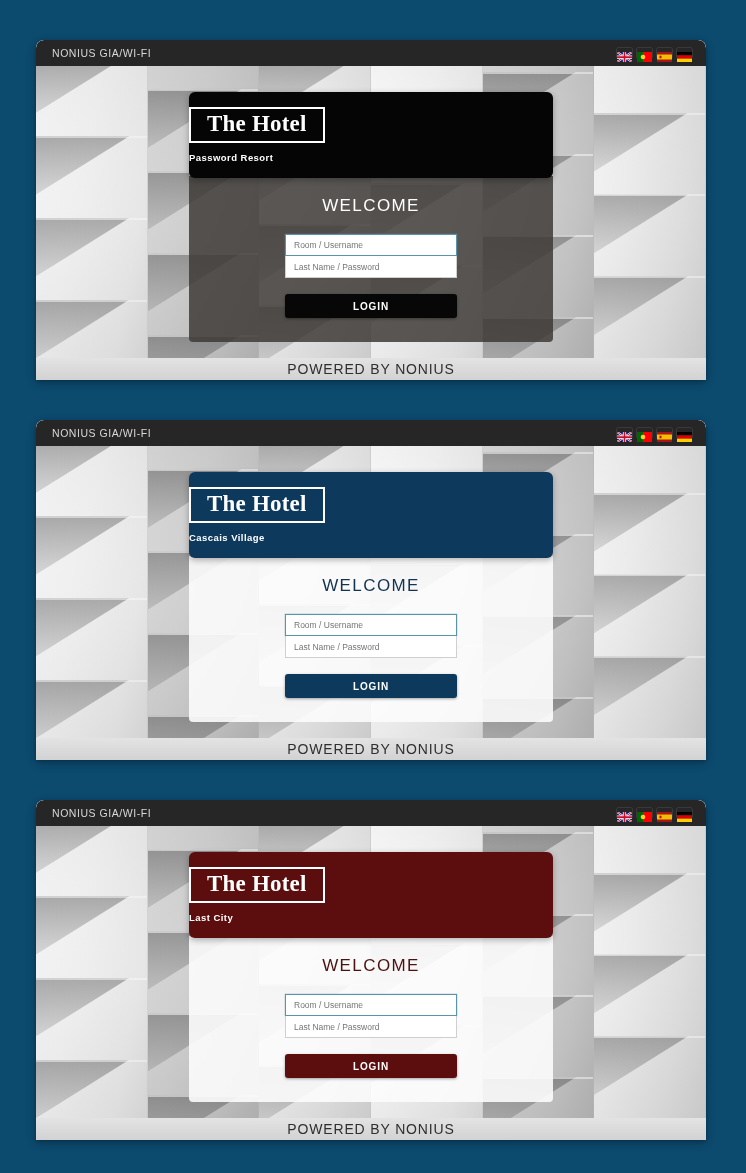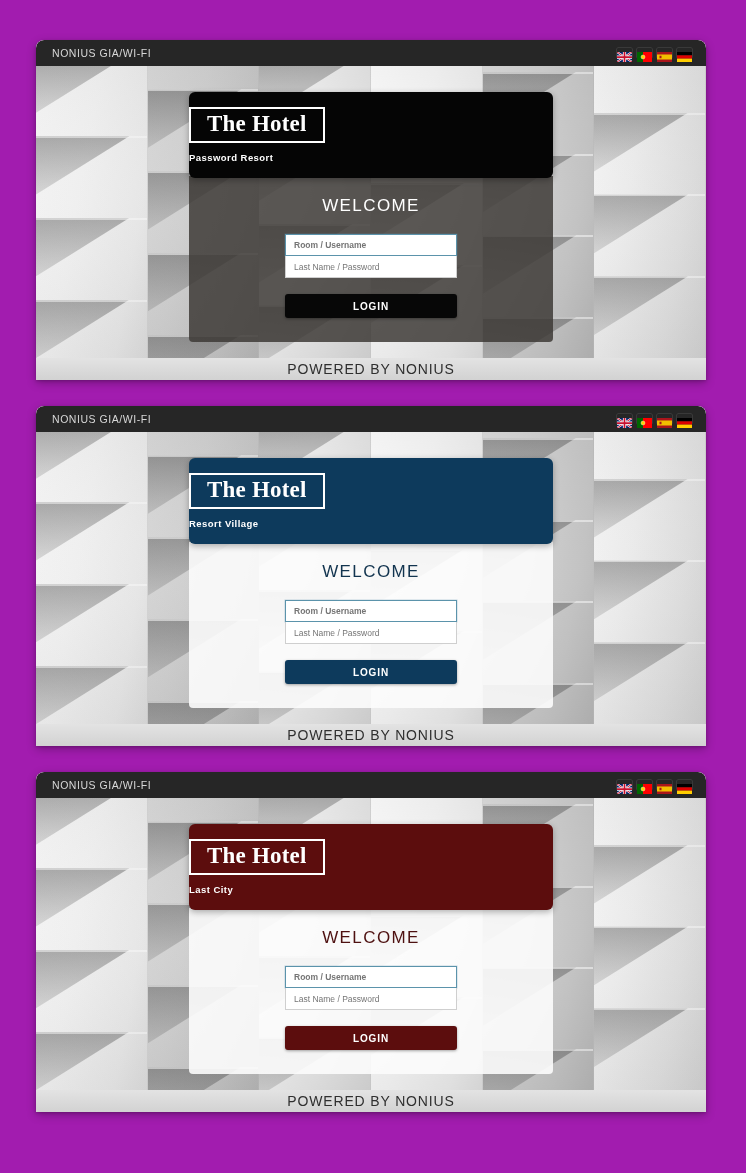--- a/index.html
+++ b/index.html
@@ -11,22 +11,22 @@
     font-family: "Liberation Sans", sans-serif;
     overflow: hidden;
   }
 
   .page {
     width: 746px;
     height: 1173px;
     padding: 40px 56px 36px 36px;
     display: flex;
     flex-direction: column;
-    gap: 26px;
-    background: #a21caf;
+    gap: 40px;
+    background: #0c4a6e;
   }
 
   
   .panel {
     position: relative;
     width: 670px;
     height: 340px;
     border-radius: 8px 8px 0 0;
     overflow: hidden;
     box-shadow: 0 3px 10px rgba(0,0,0,0.28), 0 1px 3px rgba(0,0,0,0.18);
@@ -192,21 +192,20 @@
     font-family: "Liberation Sans", sans-serif;
     font-size: 8.5px;
     color: #8a8a8a;
     padding: 0 8px;
     outline: none;
     display: block;
   }
   .field.focused {
     border: 1px solid #5b93ab;
     box-shadow: 0 0 0 0.5px rgba(91,147,171,0.35);
-    font-weight: bold;
   }
   .field + .field { border-top: none; margin-top: 0; }
   .login-btn {
     width: 172px;
     height: 24px;
     margin-top: 16px;
     border: none;
     border-radius: 3px;
     color: #ffffff;
     font-size: 10px;
@@ -396,21 +395,21 @@
           </div>
       </div>
       <div class="bg-vignette"></div>
     </div>
 
     <div class="card-wrap">
       <div class="brand">
         <div class="brand-box">
           <div class="brand-title">The Hotel</div>
         </div>
-        <div class="brand-sub">Resort Village</div>
+        <div class="brand-sub">Cascais Village</div>
       </div>
       <div class="form">
         <div class="welcome">WELCOME</div>
         <input class="field focused" type="text" placeholder="Room / Username" style="">
         <input class="field" type="password" placeholder="Last Name / Password" style="">
         <button class="login-btn">LOGIN</button>
       </div>
     </div>
 
     <div class="footer">

